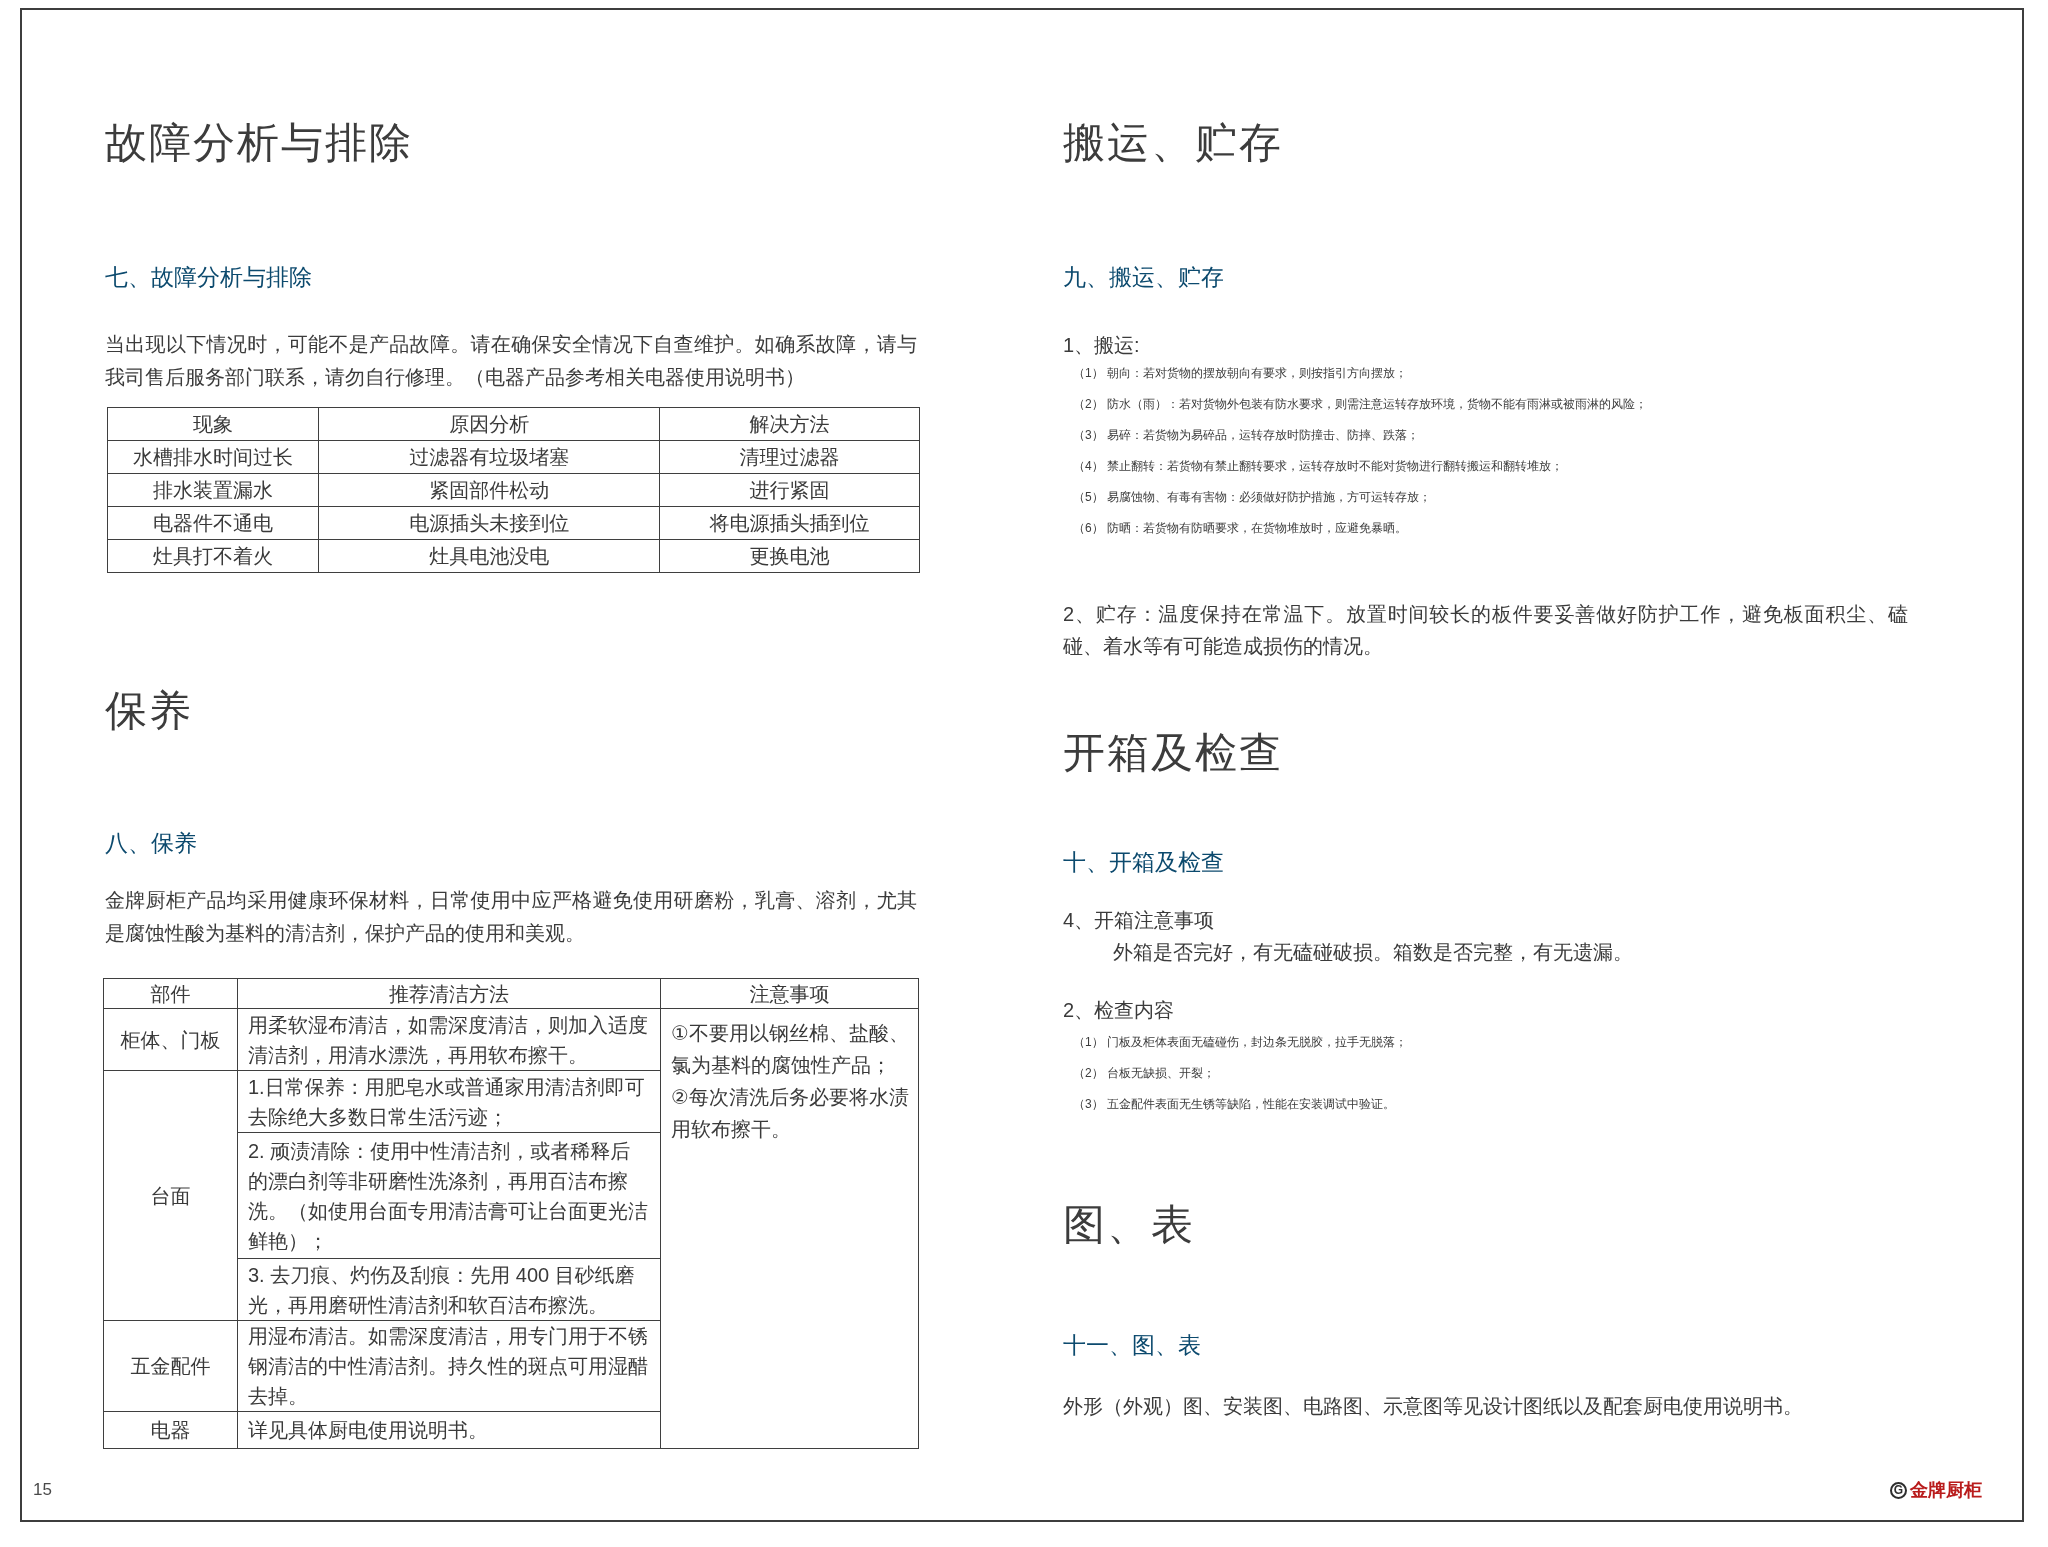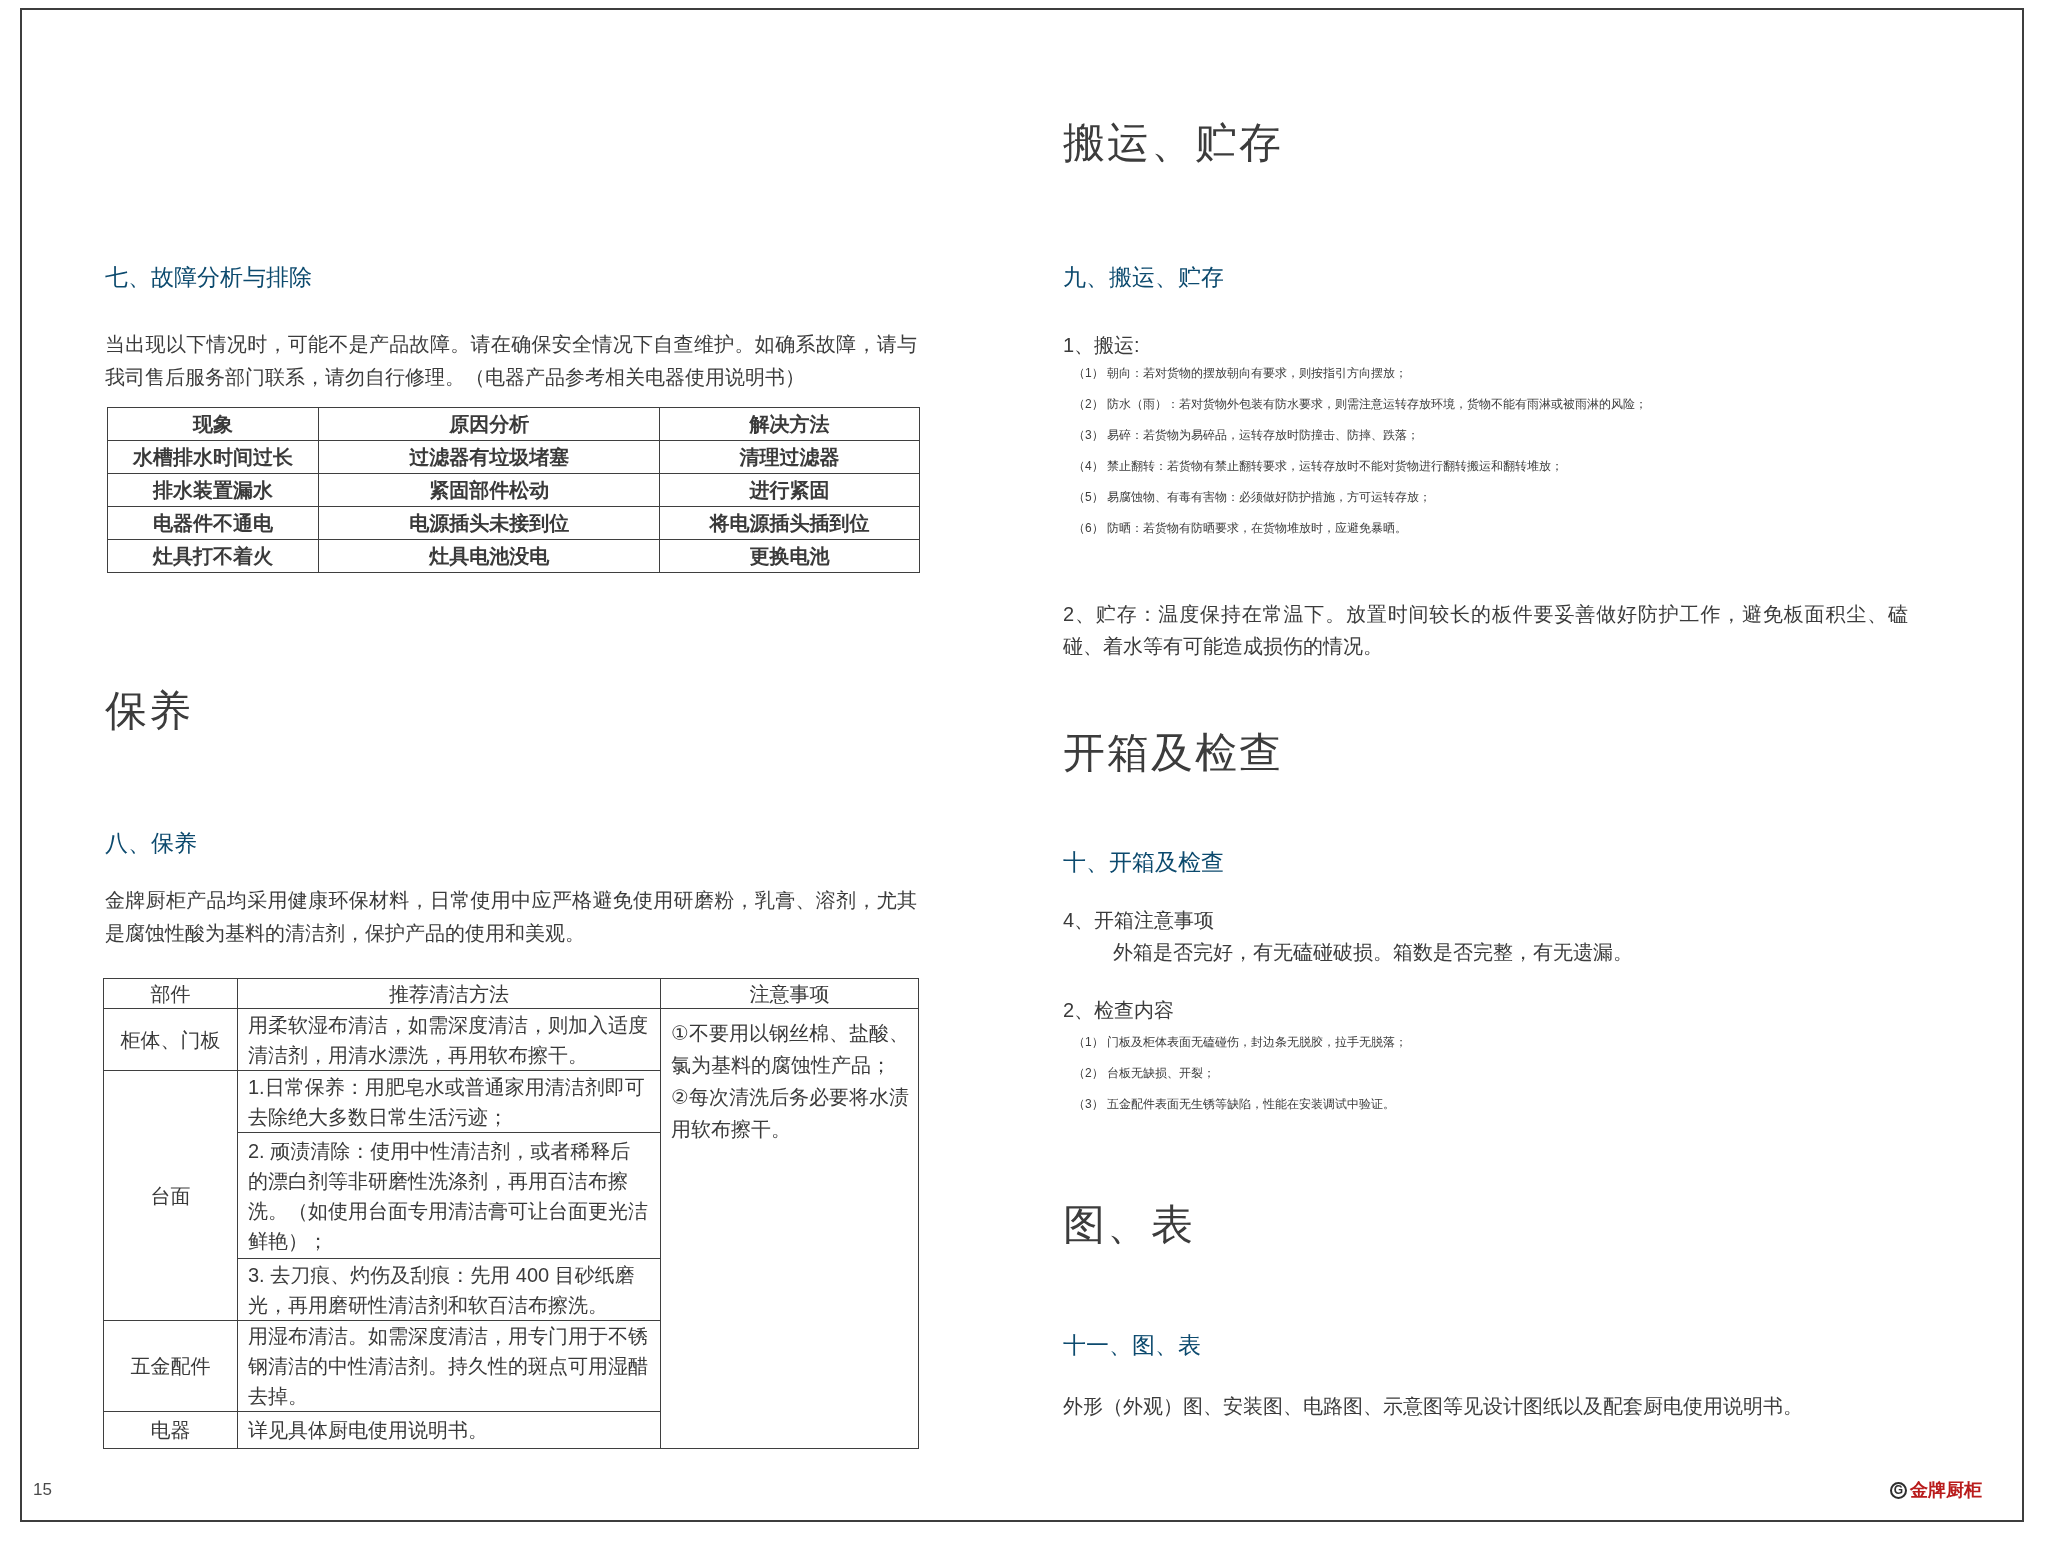--- a/index.html
+++ b/index.html
@@ -15,21 +15,21 @@
   .abs{position:absolute;}
   .sec-title{font-size:42px;line-height:46px;font-weight:400;color:#3c3c3c;letter-spacing:2px;white-space:nowrap;}
   .heading{font-size:23px;line-height:30px;font-weight:400;color:#0c4a6e;white-space:nowrap;}
   .body-text{font-size:20px;line-height:33px;color:#3b3b3b;text-align:justify;}
   .list .item{font-size:12px;line-height:31px;color:#3b3b3b;text-indent:10px;}
   .sub{font-size:20px;line-height:31px;color:#3b3b3b;}
 
   table{border-collapse:collapse;table-layout:fixed;}
   .t1{width:813px;}
   .t1 th,.t1 td{
-    border:1px solid #3f3f3f;font-size:20px;font-weight:700;
+    border:1px solid #3f3f3f;font-size:20px;font-weight:400;
     text-align:center;vertical-align:middle;height:32px;line-height:30px;
     padding:0 4px;overflow:hidden;
   }
   .t2{width:815px;border-radius:20px;}
   .t2 th,.t2 td{
     border:1px solid #3f3f3f;font-size:20px;font-weight:400;
     vertical-align:middle;overflow:hidden;box-sizing:border-box;
   }
   .t2 th{height:30px;text-align:center;line-height:28px;padding:0 4px;}
   .t2 .part-cell{text-align:center;padding:4px 4px;line-height:28px;}
@@ -47,20 +47,21 @@
     font-size:12px;font-weight:700;color:#2e2e2e;box-sizing:border-box;
   }
   .logo-text{font-size:18px;font-weight:600;color:#b91c1c;white-space:nowrap;}
 </style>
 </head>
 <body>
 
 <div class="page">
   <div class="frame"></div>
 
+  <div class="abs sec-title" style="left:105px;top:120px;">故障分析与排除</div>
   <div class="abs heading" style="left:105px;top:262px;">七、故障分析与排除</div>
   <div class="abs body-text" style="left:105px;top:328px;width:812px;">当出现以下情况时，可能不是产品故障。请在确保安全情况下自查维护。如确系故障，请与我司售后服务部门联系，请勿自行修理。（电器产品参考相关电器使用说明书）</div>
 
   <table class="t1 abs" style="left:107px;top:407px;">
     <colgroup>
         <col style="width:26%">
         <col style="width:42%">
         <col style="width:32%">
       </colgroup>
     <tbody>

